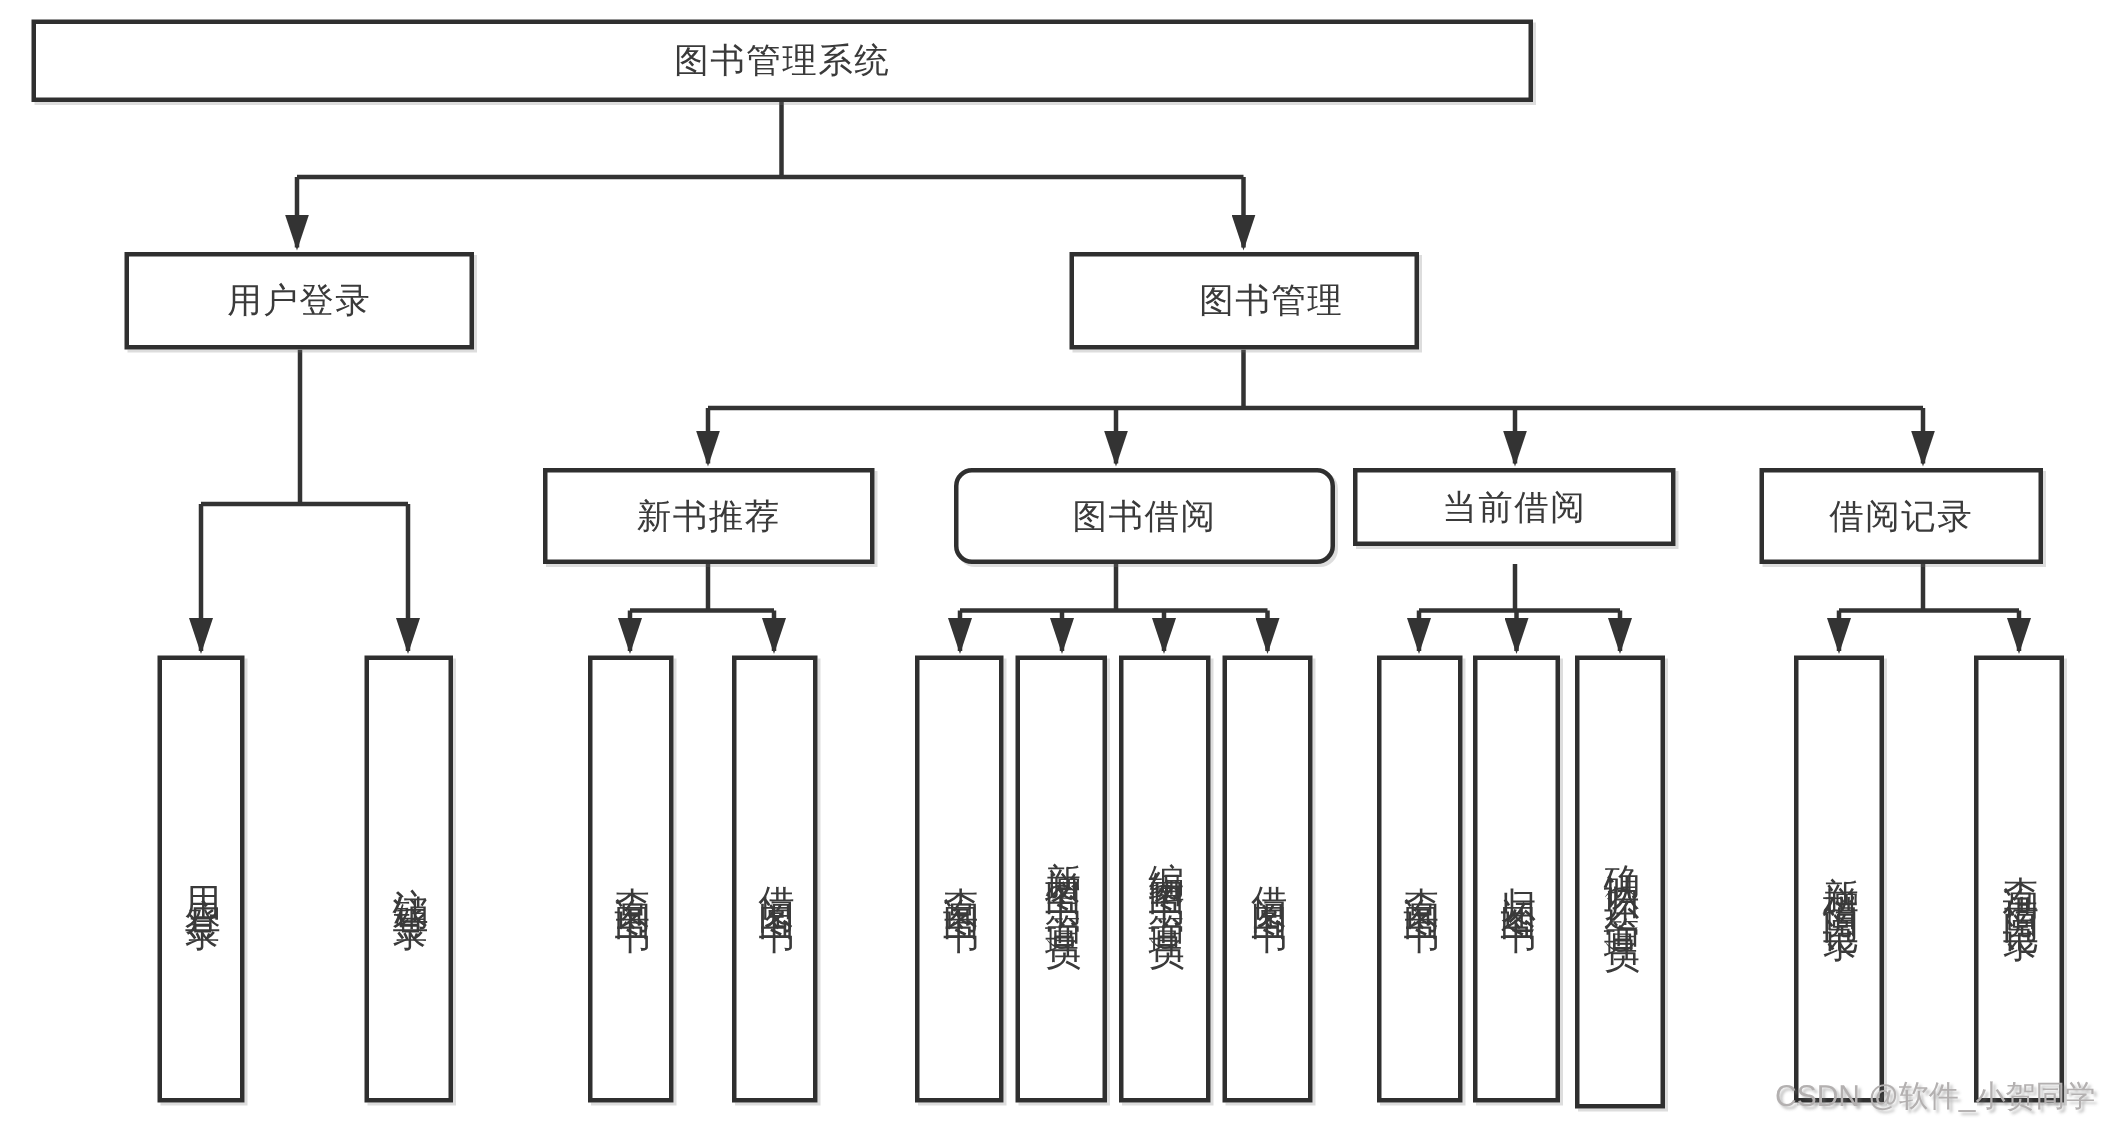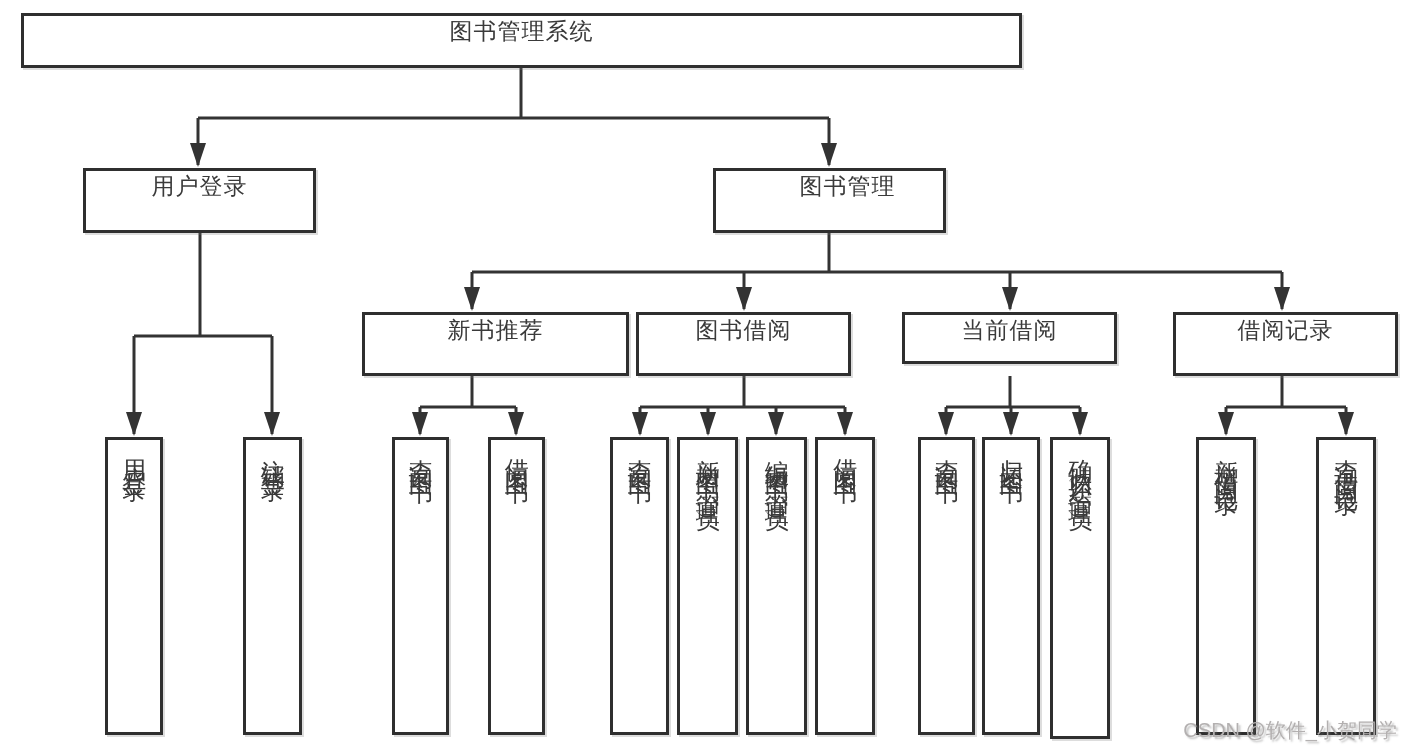--- a/index.html
+++ b/index.html
@@ -22,20 +22,21 @@
     height: 747px;
     pointer-events: none;
   }
   .node {
     position: absolute;
     box-sizing: border-box;
     background: #ffffff;
     border: 3px solid #2f2f2f;
     box-shadow: 2px 2px 0 rgba(120,120,120,0.25);
     display: flex;
+    align-items: center;
     justify-content: center;
     color: #3a3a3a;
     z-index: 2;
   }
   .node .hlabel {
     font-size: 23px;
     letter-spacing: 1px;
     white-space: nowrap;
   }
   .leaf .vlabel {
@@ -44,24 +45,24 @@
     font-size: 24px;
     line-height: 1.1;
     letter-spacing: 7px;
     white-space: nowrap;
     color: #3a3a3a;
   }
   
   .n-root  { left: 21px;  top: 13px;  width: 1001px; height: 55px; }
   .n-l1a   { left: 83px;  top: 168px; width: 233px;  height: 65px; }
   .n-l1b   { left: 713px; top: 168px; width: 233px;  height: 65px; padding-left: 36px; }
-  .n-l2a   { left: 362px;  top: 312px; width: 267px; height: 64px; }
-  .n-l2b   { left: 636px;  top: 312px; width: 215px; height: 64px; }
+  .n-l2a   { left: 362px;  top: 312px; width: 221px; height: 64px; }
+  .n-l2b   { left: 636px;  top: 312px; width: 254px; height: 64px; border-radius: 12px; }
   .n-l2c   { left: 902px;  top: 312px; width: 215px; height: 52px; }
-  .n-l2d   { left: 1173px; top: 312px; width: 225px; height: 64px; }
+  .n-l2d   { left: 1173px; top: 312px; width: 189px; height: 64px; }
   
   .leaf { top: 437px; height: 298px; }
   .lf0  { left: 105px;  width: 58px; }
   .lf1  { left: 243px;  width: 59px; }
   .lf2  { left: 392px;  width: 57px; }
   .lf3  { left: 488px;  width: 57px; }
   .lf4  { left: 610px;  width: 59px; }
   .lf5  { left: 677px;  width: 61px; }
   .lf6  { left: 746px;  width: 61px; }
   .lf7  { left: 815px;  width: 60px; }

